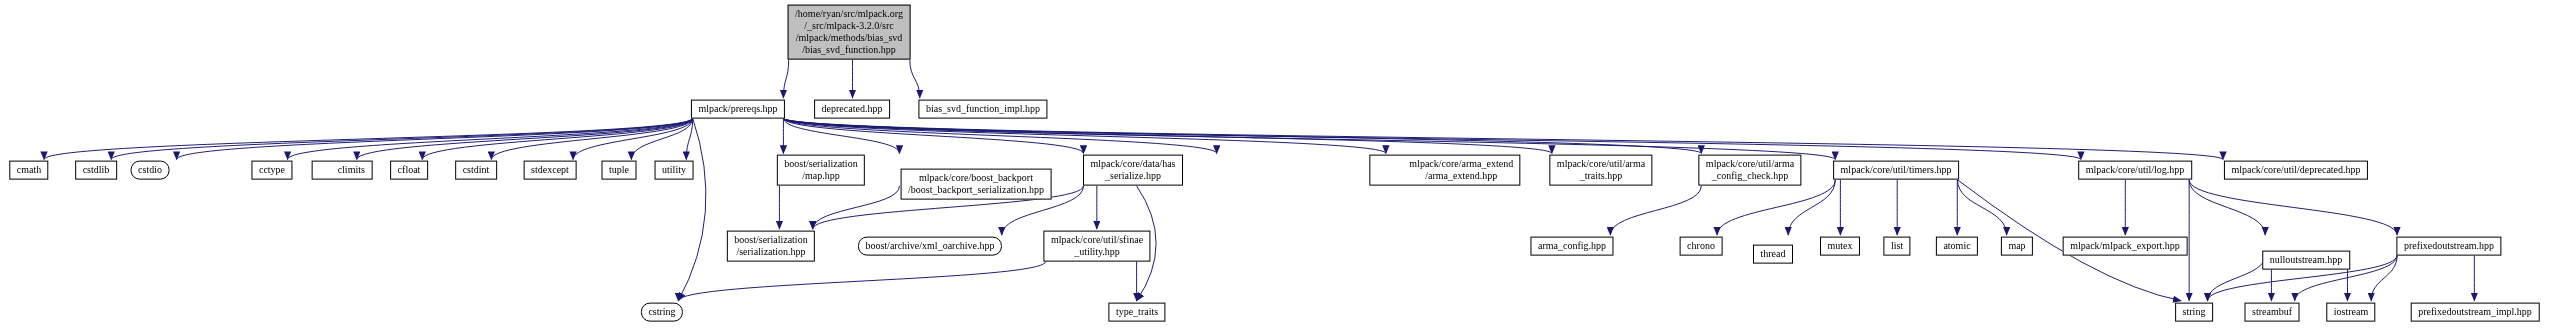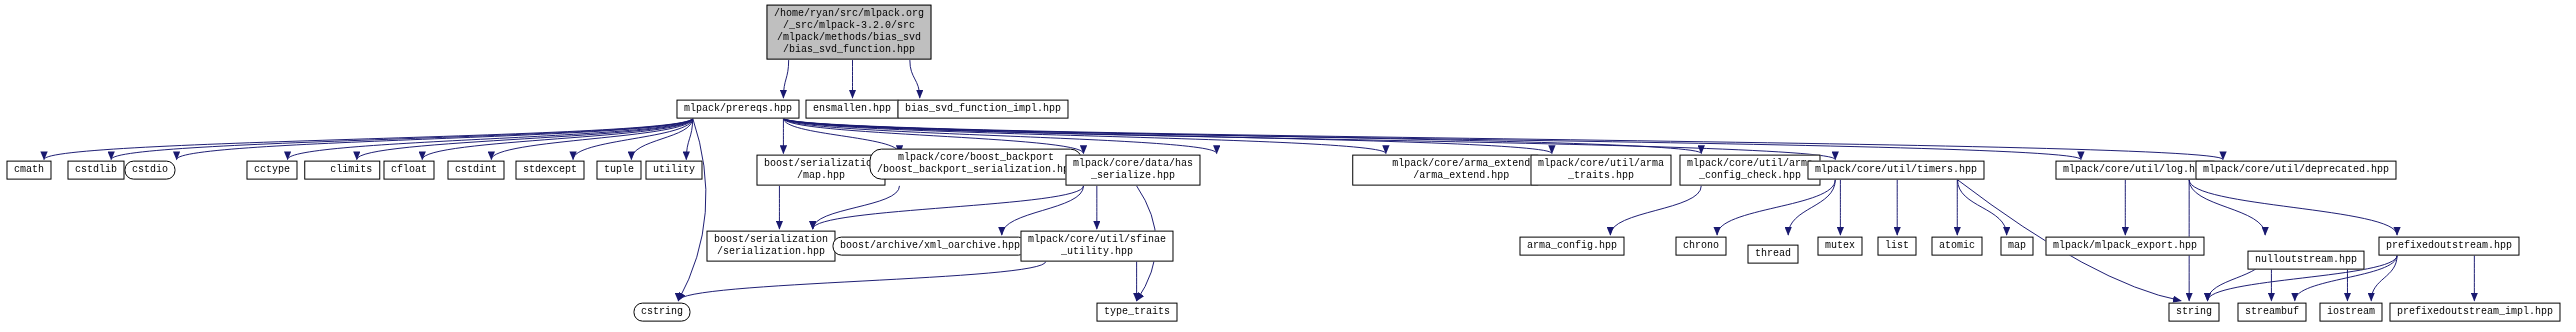--- a/index.html
+++ b/index.html
@@ -1,21 +1,21 @@
 <!DOCTYPE html>
 <html style="--bg: #ffffff; --edge: #191970; --node-border: #000000; --node-fill: #ffffff; --main-fill: #bfbfbf;font-size:13px"><head>
 <meta charset="utf-8">
 <style>
   html, body { margin: 0; padding: 0; background: #ffffff; }
   #graph {
     position: relative;
     width: 2576px;
     height: 332px;
     background: var(--bg, #ffffff);
-    font-family: Liberation Mono, monospace;
+    font-family: Liberation Serif, serif;
     overflow: hidden;
   }
   #edges {
     position: absolute;
     left: 0; top: 0;
     width: 2576px; height: 332px;
   }
   #edges path.edge {
     fill: none;
     stroke: var(--edge, #191970);
@@ -101,35 +101,35 @@
       <path d="M 2952.8046875 314.5 C 2952.8046875 342.5, 2826.796875 342.5, 2826.796875 370.5" class="edge" marker-end="url(#arrow)"></path>
       <path d="M 2952.8046875 314.5 C 2952.8046875 342.5, 2920.96875 342.5, 2920.96875 370.5" class="edge" marker-end="url(#arrow)"></path>
       <path d="M 3048 314.5 C 3048 342.5, 3048 342.5, 3048 370.5" class="edge" marker-end="url(#arrow)"></path>
     </svg>
 
 <div class="node main" style="left: 849px; top: 32px;">/home/ryan/src/mlpack.org
 /_src/mlpack-3.2.0/src
 /mlpack/methods/bias_svd
 /bias_svd_function.hpp</div>
     <div class="node" style="left: 738px; top: 109px;">mlpack/prereqs.hpp</div>
-    <div class="node" style="left: 852px; top: 109px;">ensmallen.hpp</div>
+    <div class="node" style="left: 852px; top: 109px;">deprecated.hpp</div>
     <div class="node" style="left: 983px; top: 109px;">bias_svd_function_impl.hpp</div>
     <div class="node" style="left: 29px; top: 170px;">cmath</div>
     <div class="node" style="left: 96px; top: 170px;">cstdlib</div>
     <div class="node" style="left: 150px; top: 170px; border-radius: 9px;">cstdio</div>
     <div class="node" style="left: 272px; top: 170px;">cctype</div>
     <div class="node" style="left: 342px; top: 170px; padding-left: 25px;">climits</div>
     <div class="node" style="left: 409px; top: 170px;">cfloat</div>
     <div class="node" style="left: 476px; top: 170px;">cstdint</div>
     <div class="node" style="left: 550px; top: 170px;">stdexcept</div>
     <div class="node" style="left: 619px; top: 170px;">tuple</div>
     <div class="node" style="left: 674px; top: 170px;">utility</div>
     <div class="node" style="left: 821px; top: 170px;">boost/serialization
 /map.hpp</div>
-    <div class="node" style="left: 976px; top: 164px; border-radius: 12px;">mlpack/core/boost_backport
+    <div class="node" style="left: 976px; top: 184px;">mlpack/core/boost_backport
 /boost_backport_serialization.hpp</div>
     <div class="node" style="left: 1133px; top: 170px;">mlpack/core/data/has
 _serialize.hpp</div>
     <div class="node" style="left: 1445px; top: 170px; padding-left: 39px;">mlpack/core/arma_extend
 /arma_extend.hpp</div>
     <div class="node" style="left: 1601px; top: 170px;">mlpack/core/util/arma
 _traits.hpp</div>
     <div class="node" style="left: 1750px; top: 170px;">mlpack/core/util/arma
 _config_check.hpp</div>
     <div class="node" style="left: 1896px; top: 170px;">mlpack/core/util/timers.hpp</div>

